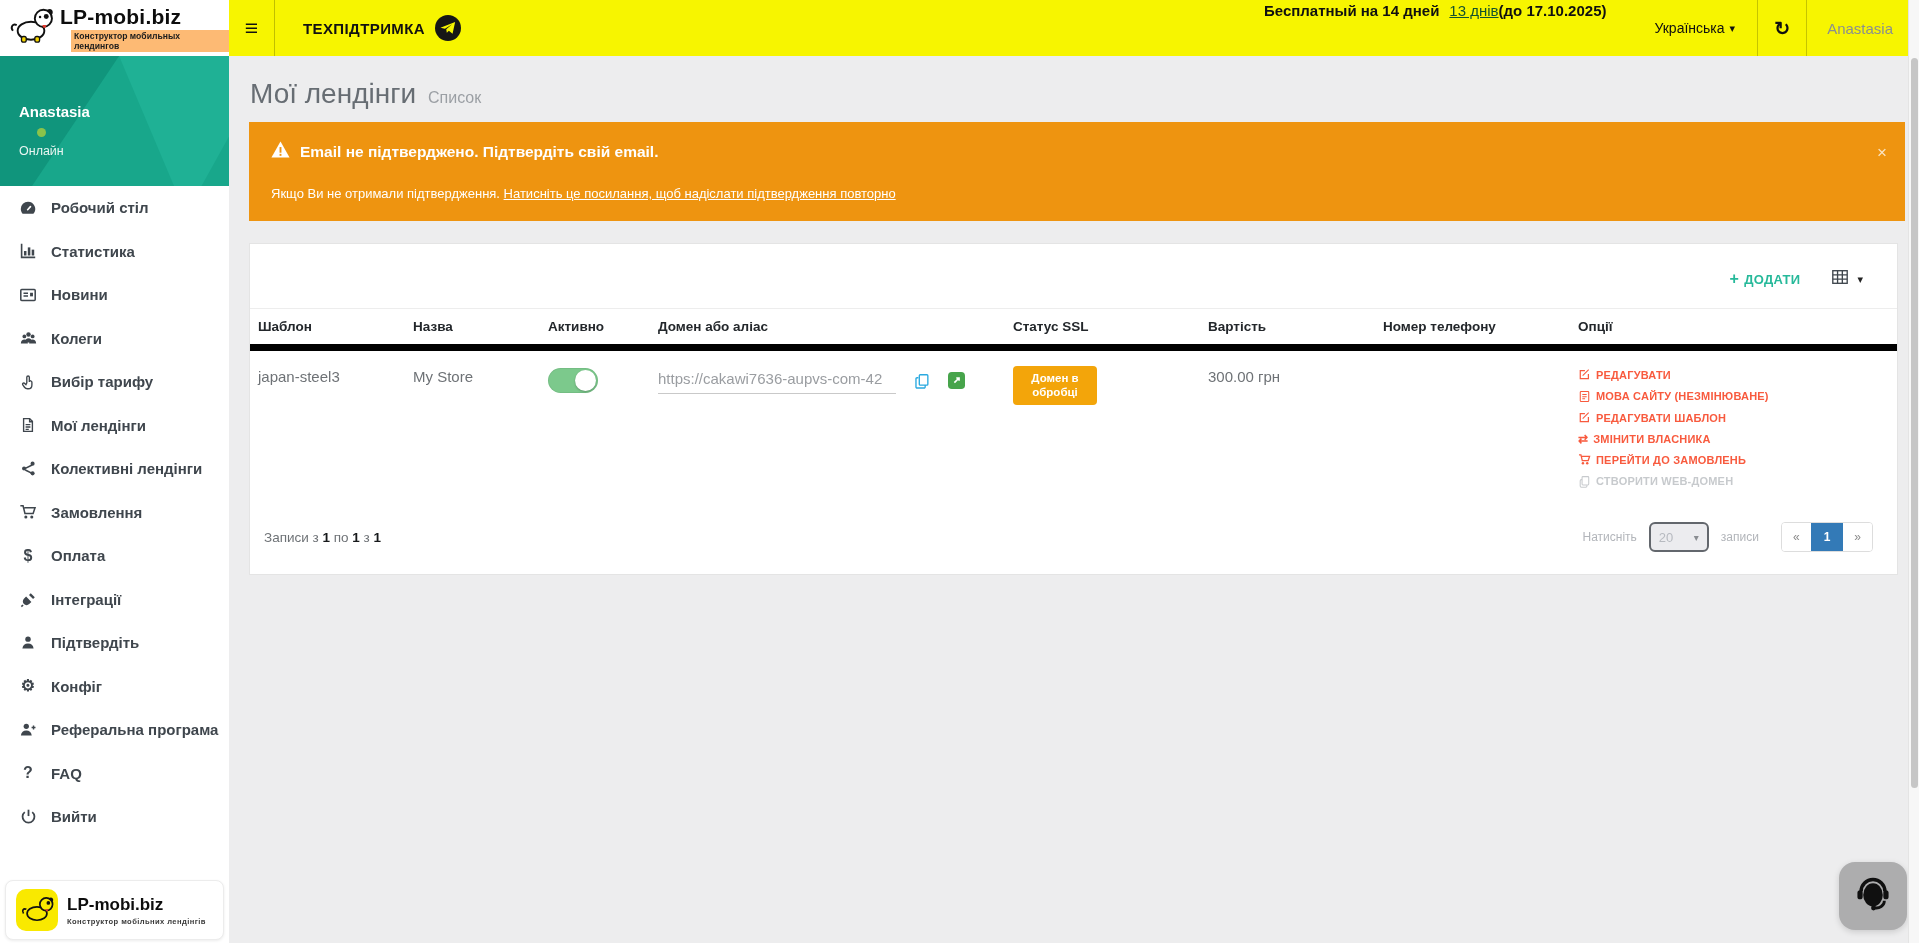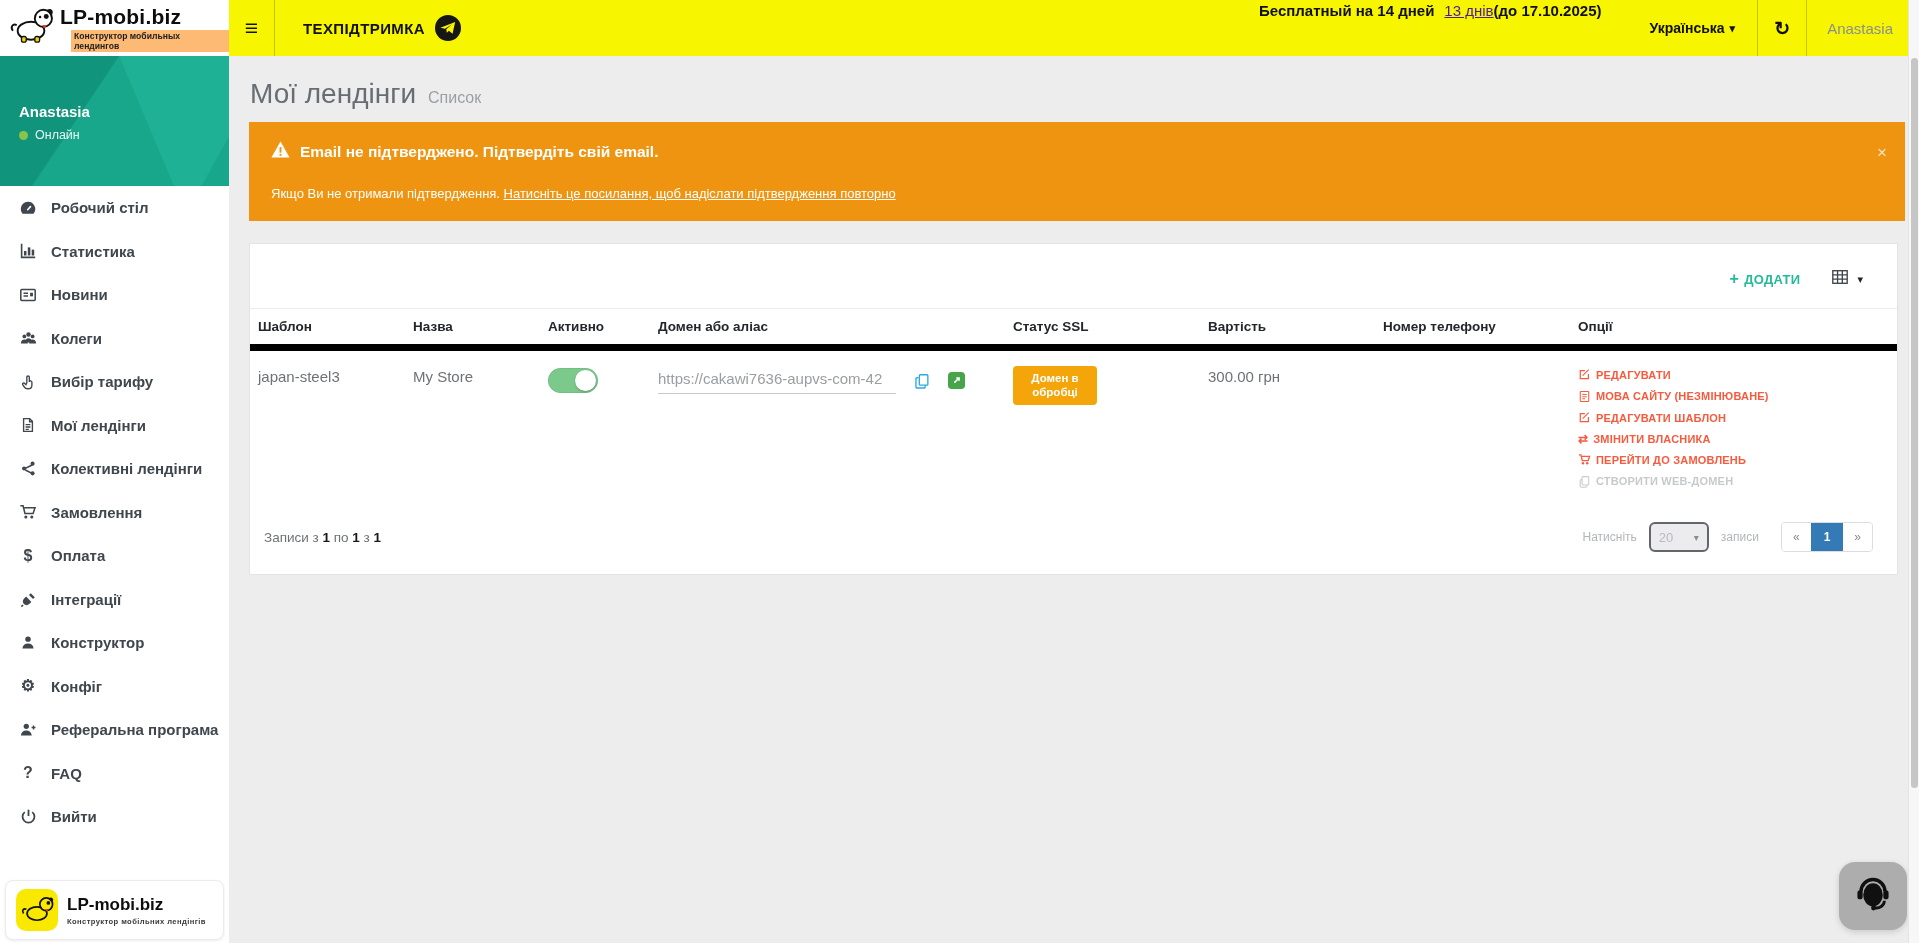--- a/index.html
+++ b/index.html
@@ -11,38 +11,38 @@
   .logo-text-block { display:flex; flex-direction:column; }
   .logo-title { font-size:21px; font-weight:800; color:#0d0d0d; letter-spacing:.2px; }
   .logo-subtitle { font-size:8.6px; font-weight:700; color:#1c1c1c; background:#fdba74; padding:1px 3px; margin-top:1px;margin-left:11px; }
   .yellowbar { flex:1; background:#F7F500; display:flex; align-items:stretch; }
   .hamburger-btn { width:46px; display:flex; align-items:center; justify-content:center; font-size:23px; font-weight:700; color:#111; border-right:1px solid rgba(0,0,0,.22); cursor:pointer; }
   .support-link { display:flex; align-items:center; gap:10px; padding:0 28px; font-size:15px; font-weight:700; color:#111; letter-spacing:.4px; cursor:pointer; }
   .tg-circle { width:26px; height:26px; }
   .trial-block { margin-left:auto; display:flex; flex-direction:row; justify-content:center; line-height:1.45; }
   .trial-row1 { display:flex; gap:10px; align-items:baseline; }
   .trial-bold { font-size:15px; font-weight:800; color:#101010; }
-  .trial-days { font-size:15px; color:#4c1d95;text-decoration:underline; }
+  .trial-days { font-size:15px; color:#14532d;text-decoration:underline; }
   .trial-until { font-size:15px; font-weight:700; color:#101010; }
   .tb-divider { width:1px; background:rgba(0,0,0,.2); }
-  .lang-select { display:flex; align-items:center; gap:5px; padding:12px 22px; font-size:14px; font-weight:700; color:#101010; cursor:pointer; margin-left:26px; }
+  .lang-select { display:flex; align-items:center; gap:5px; padding:12px 22px; font-size:14px; font-weight:400; color:#101010; cursor:pointer; margin-left:26px; }
   .lang-caret { font-size:11px; }
   .refresh-btn { display:flex; align-items:center; justify-content:center; width:48px; font-size:19px; font-weight:700; color:#101010; cursor:pointer; }
   .topbar-user { display:flex; align-items:center; padding:0 26px 0 20px; font-size:15px; color:#8a8f8f; cursor:pointer; }
 
   
   .shell { display:flex; height:887px; }
 
   
   .sidebar { width:229px; background:#fff; position:relative; flex-shrink:0; }
   .user-panel { height:130px; background:#18A78B; position:relative; overflow:hidden; }
   .user-panel::before { content:""; position:absolute; inset:0; background:#10957C; clip-path:polygon(0 0,52% 0,14% 100%,0 100%); }
   .user-panel::after { content:""; position:absolute; inset:0; background:#1FB195; clip-path:polygon(52% 0,100% 0,100% 62%,88% 100%,76% 100%); }
   .user-name { position:absolute; left:19px; top:47px; color:#fff; font-size:15px; font-weight:700; z-index:2; }
-  .user-status { position:absolute; left:19px; top:72px; display:flex; align-items:center; gap:7px; z-index:2; color:#e9f6f2; font-size:12.5px; }
+  .user-status { position:absolute; left:19px; top:72px; display:flex; align-items:center; gap:7px; z-index:2; color:#e9f6f2; font-size:12.5px;flex-direction:column; }
   .status-dot { width:9px; height:9px; border-radius:50%; background:#8BC34A; }
   .menu-label { padding:13px 0 4px 17px; font-size:13px; color:#9FA3A7; }
   .menu-list { list-style:none; }
   .menu-item { display:flex; align-items:center; height:43.5px; padding-left:18px; gap:13px; cursor:pointer; color:#3F464D; }
   .menu-item .mi-icon { width:20px; display:flex; justify-content:center; align-items:center; color:#3F464D; flex-shrink:0; }
   .mi-icon svg { display:block; }
   .mi-glyph { font-size:16px; font-weight:700; line-height:1; }
   .menu-item .mi-label { font-size:15px; font-weight:600; }
   .sidebar-footer { position:absolute; left:5px; right:5px; bottom:3px; background:#fff; border:1px solid #ececec; border-radius:8px; box-shadow:0 1px 3px rgba(0,0,0,.08); display:flex; align-items:center; gap:9px; padding:8px 10px; }
   .footer-appicon { width:42px; height:42px; background:#F9E900; border-radius:10px; display:flex; align-items:center; justify-content:center; flex-shrink:0; }
@@ -267,21 +267,21 @@
         </span>
         <span class="mi-label">Інтеграції</span>
       </li>
       <li class="menu-item">
         <span class="mi-icon">
           <svg width="16" height="17" viewBox="0 0 20 20" fill="currentColor">
               <circle cx="10" cy="5.8" r="3.4"></circle>
               <path d="M3 17.5c.5-4.3 3.1-6.4 7-6.4s6.5 2.1 7 6.4z"></path>
             </svg>
         </span>
-        <span class="mi-label">Конструктор</span>
+        <span class="mi-label">Підтвердіть</span>
       </li>
       <li class="menu-item">
         <span class="mi-icon">
           <span class="mi-glyph">⚙</span>
         </span>
         <span class="mi-label">Конфіг</span>
       </li>
       <li class="menu-item">
         <span class="mi-icon">
           <svg width="18" height="17" viewBox="0 0 20 20" fill="currentColor">

